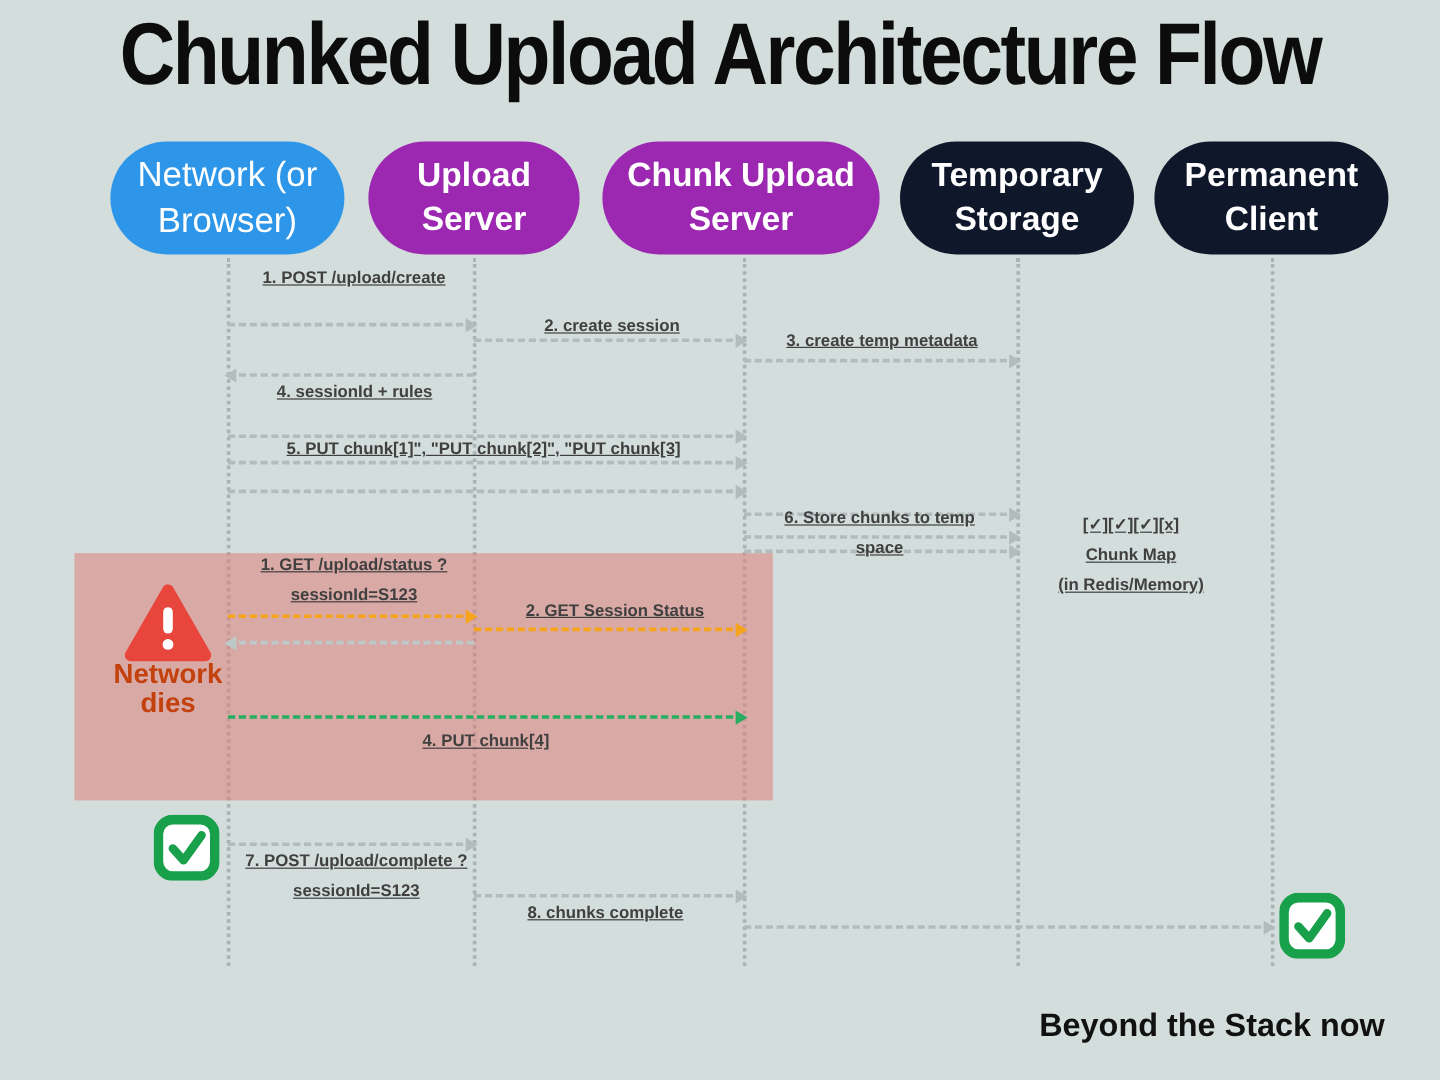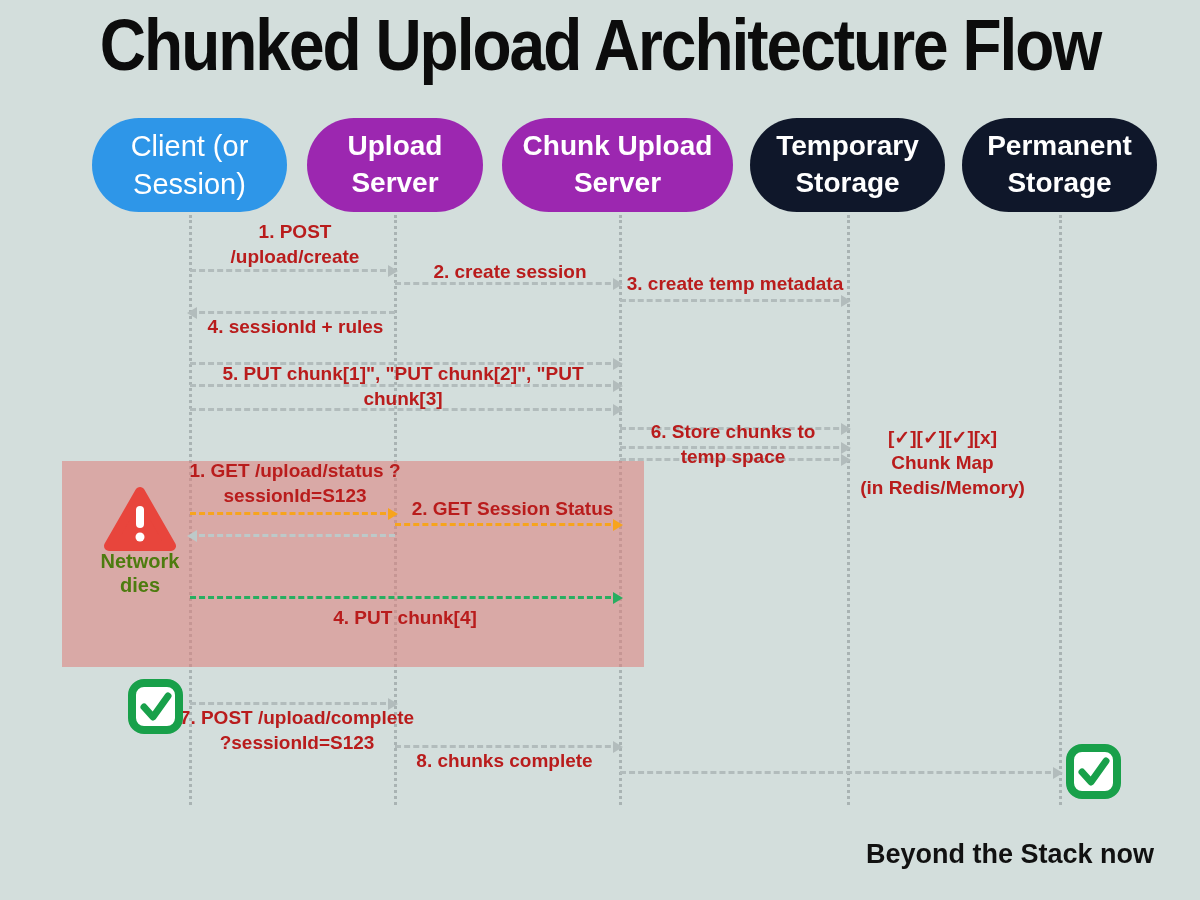--- a/index.html
+++ b/index.html
@@ -40,25 +40,25 @@
     content:"";position:absolute;left:-3px;top:-7.5px;width:0;height:0;
     border:6px solid transparent;border-left:none;border-right:10px solid #b2bcbc;
   }
   .arrow.orange{border-top-color:#f7a41d;}
   .arrow.orange::after{border-left-color:#f7a41d;}
   .arrow.green{border-top-color:#27ae60;}
   .arrow.green::after{border-left-color:#27ae60;}
   .arrow.lightleft{border-top-color:#bdc9c9;}
   .arrow.lightleft::before{border-right-color:#bdc9c9;}
   .mlabel{
-    position:absolute;font-size:19px;font-weight:bold;color:#b91c1c;
-    text-align:center;line-height:25px;z-index:4;white-space:pre-line;
+    position:absolute;font-size:14px;font-weight:bold;color:#404040;
+    text-align:center;line-height:25px;z-index:4;white-space:pre-line;text-decoration:underline;
   }
   .netlabel{
-    position:absolute;font-size:20px;font-weight:bold;color:#4d7c0f;
+    position:absolute;font-size:23px;font-weight:bold;color:#c2410c;
     text-align:center;line-height:24px;z-index:6;
   }
   .icon{position:absolute;z-index:6;}
   .footer{
     position:absolute;left:850px;top:839px;width:320px;text-align:center;
     font-size:27px;font-weight:bold;color:#111;z-index:4;
   }
 </style>
 </head>
 <body>
@@ -68,25 +68,25 @@
   <div class="title">Chunked Upload Architecture Flow</div>
 
   <div class="lifeline" style="left:189px;"></div>
   <div class="lifeline" style="left:394px;"></div>
   <div class="lifeline" style="left:619px;"></div>
   <div class="lifeline" style="left:847px;"></div>
   <div class="lifeline" style="left:1059px;"></div>
 
   <div class="pinkbox"></div>
 
-  <div class="pill blue" style="left:92px;top:118px;width:195px;">Client (or Session)</div>
+  <div class="pill blue" style="left:92px;top:118px;width:195px;">Network (or Browser)</div>
   <div class="pill purple" style="left:307px;top:118px;width:176px;">Upload Server</div>
   <div class="pill purple" style="left:502px;top:118px;width:231px;">Chunk Upload Server</div>
   <div class="pill orange" style="left:750px;top:118px;width:195px;">Temporary Storage</div>
-  <div class="pill orange" style="left:962px;top:118px;width:195px;">Permanent Storage</div>
+  <div class="pill orange" style="left:962px;top:118px;width:195px;">Permanent Client</div>
 
   <div class="arrow" style="left:190px;top:269px;width:205px;"></div>
   <div class="arrow" style="left:395px;top:282px;width:225px;"></div>
   <div class="arrow" style="left:620px;top:299px;width:228px;"></div>
   <div class="arrow left" style="left:190px;top:311px;width:205px;"></div>
   <div class="arrow" style="left:190px;top:362px;width:430px;"></div>
   <div class="arrow" style="left:190px;top:384px;width:430px;"></div>
   <div class="arrow" style="left:190px;top:408px;width:430px;"></div>
   <div class="arrow" style="left:620px;top:427px;width:228px;"></div>
   <div class="arrow" style="left:620px;top:446px;width:228px;"></div>

